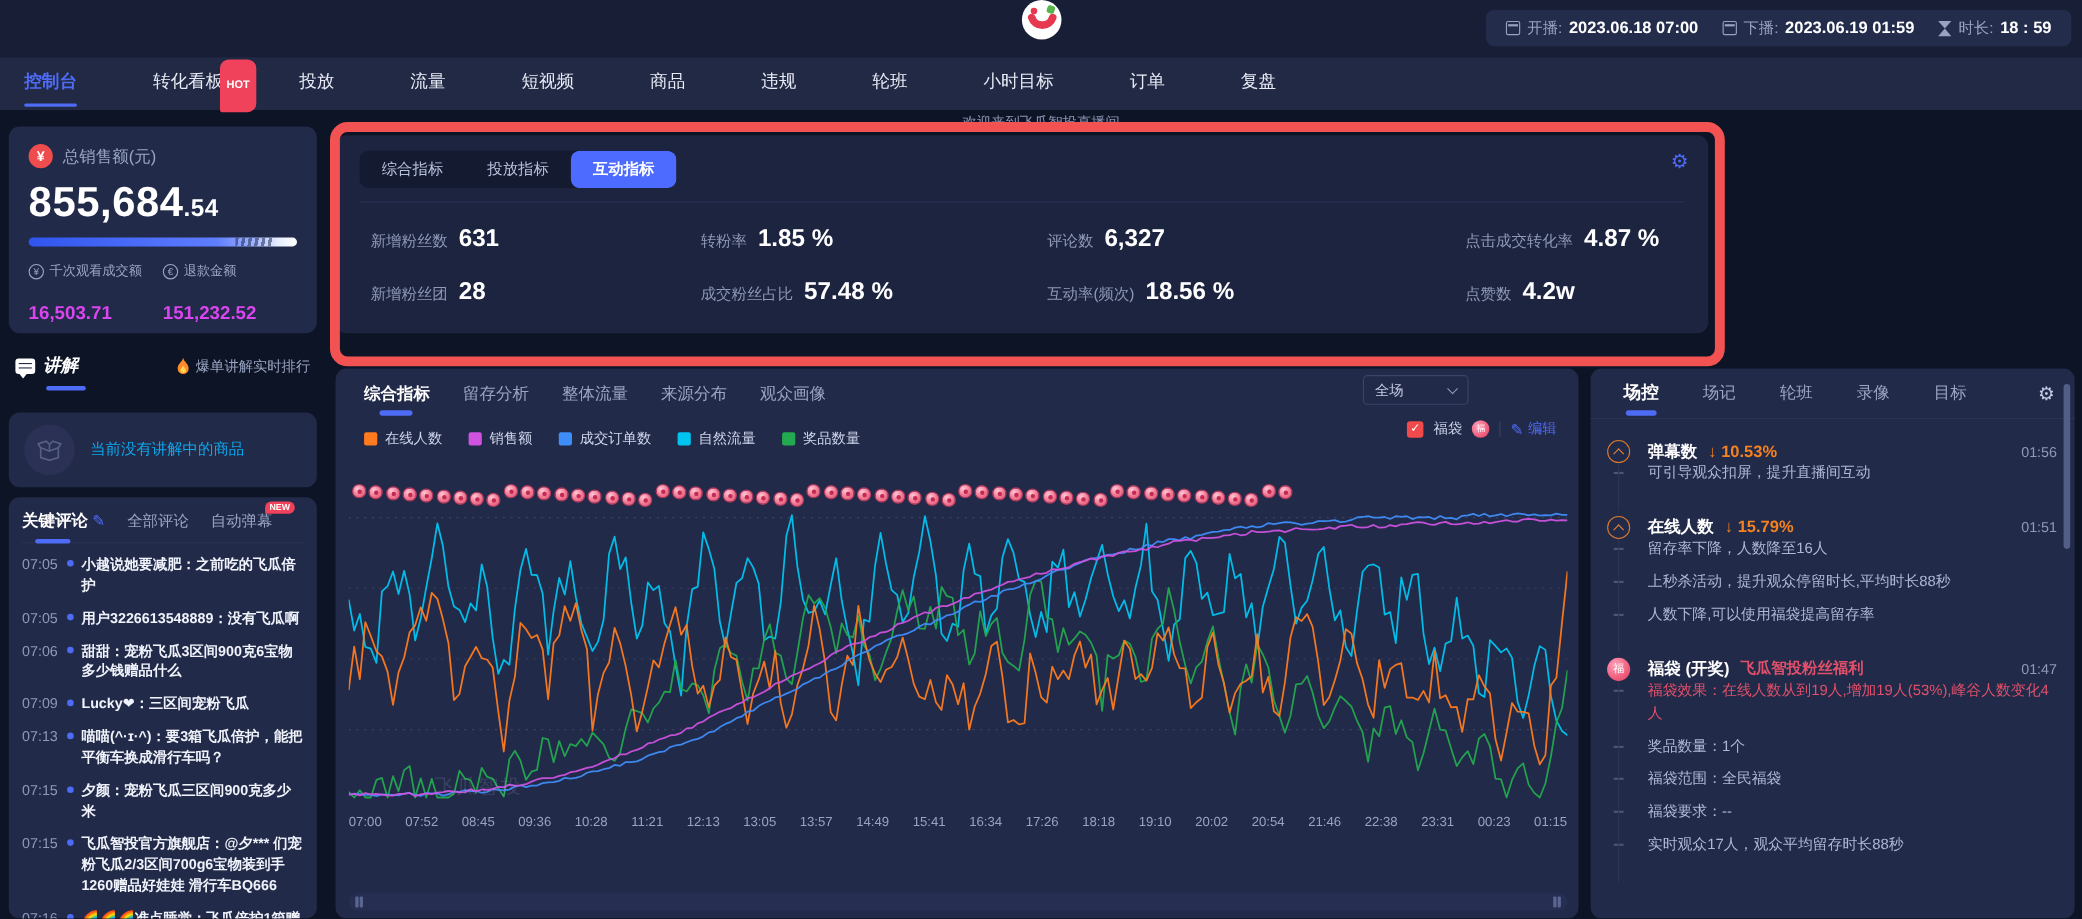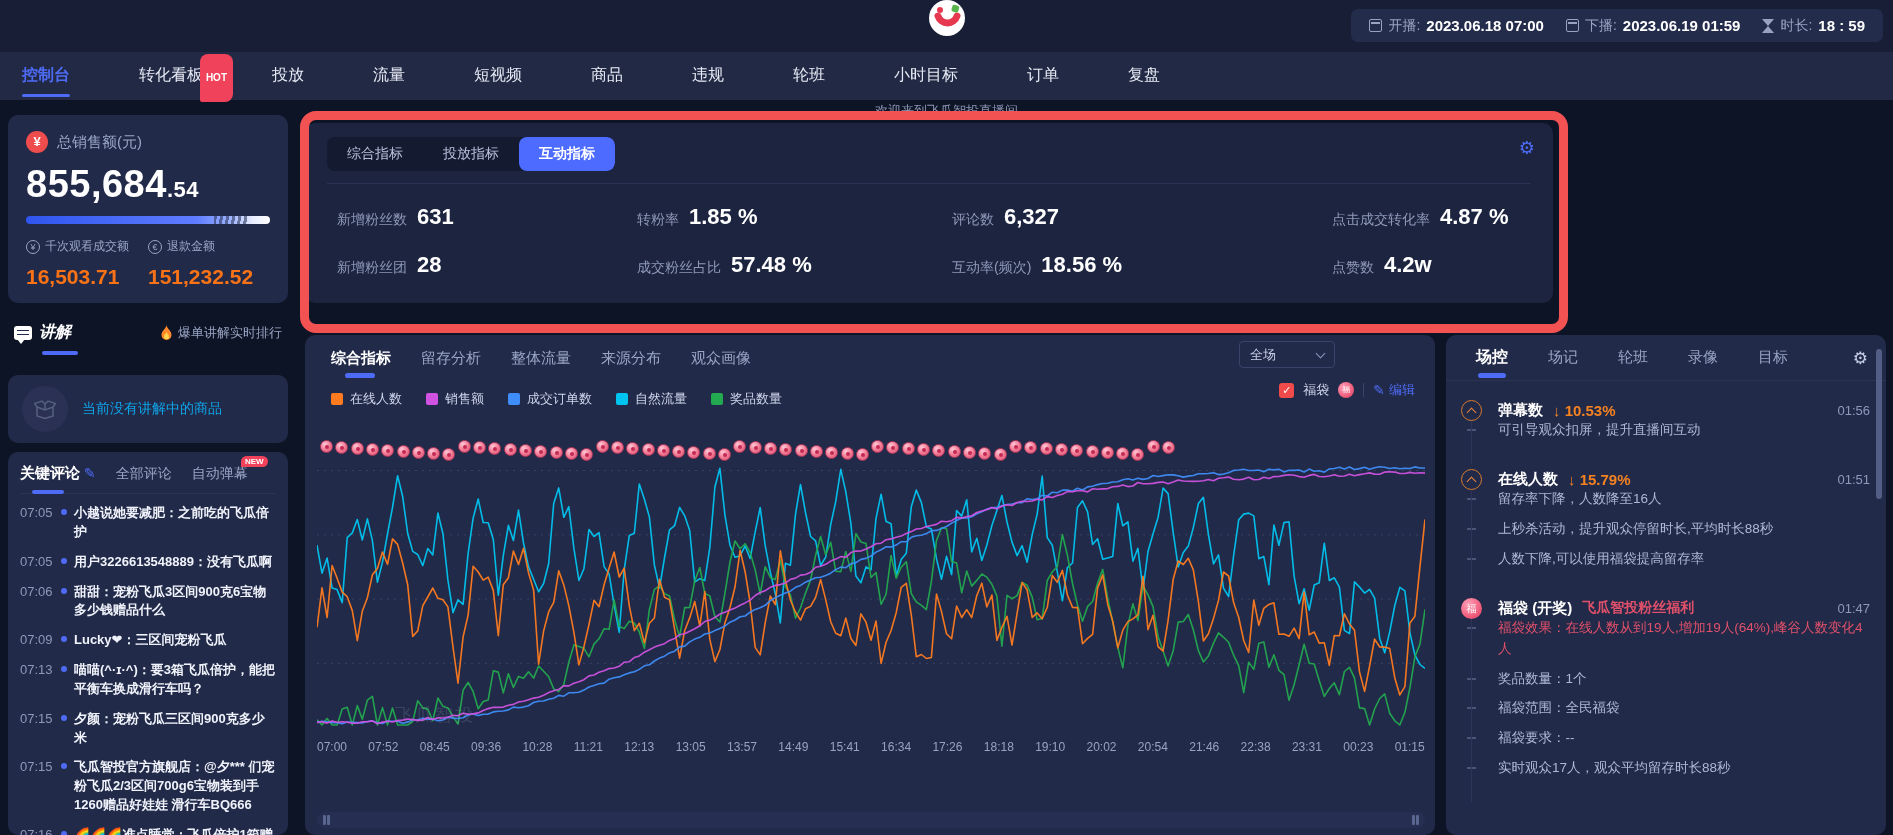--- a/index.html
+++ b/index.html
@@ -46,21 +46,21 @@
   .yen-ic { width:22px; height:22px; border-radius:50%; background:#ef4d4d; color:#fff; font-size:13px; font-weight:bold; text-align:center; line-height:22px; }
   .sc-label { font-size:15px; color:#9aa5c4; }
   .sc-value { margin-top:10px; font-size:38px; font-weight:bold; color:#fff; letter-spacing:.5px; }
   .sc-value small { font-size:22px; font-weight:bold; }
   .progress { margin-top:10px; height:8px; border-radius:4px; background:linear-gradient(90deg,#2f55ee,#5f7dff 70%,#9fb4ff 84%,#e9eeff 93%,#ffffff); position:relative; overflow:hidden; }
   .progress:after { content:""; position:absolute; right:22px; top:0; bottom:0; width:34px; background:repeating-linear-gradient(100deg,rgba(34,42,73,.55) 0 3px,transparent 3px 6px); }
   .sc-sub { display:flex; margin-top:14px; }
   .sc-col { flex:1; }
   .sc-col .lab { display:flex; align-items:center; gap:5px; font-size:12px; color:#9aa5c4; }
   .coin { width:14px; height:14px; border:1.2px solid #9aa5c4; border-radius:50%; font-size:9px; line-height:12px; text-align:center; color:#9aa5c4; }
-  .sc-col .val { margin-top:10px; font-size:21px; font-weight:bold; color:#f97316; }
+  .sc-col .val { margin-top:20px; font-size:17px; font-weight:bold; color:#d946ef; }
 
   .explain-row { position:absolute; left:8px; top:322px; width:280px; display:flex; align-items:center; justify-content:space-between; padding:0 6px; }
   .explain-tab { display:flex; align-items:center; gap:7px; font-size:16px; font-weight:bold; color:#fff; position:relative; padding-bottom:12px;font-style:italic; }
   .explain-tab:after { content:""; position:absolute; left:28px; bottom:0; width:36px; height:4px; border-radius:2px; background:#4e6bf5; }
   .hot-link { display:flex; align-items:center; gap:5px; font-size:13px; color:#9aa5c4; padding-bottom:12px; }
   .empty-card { left:8px; top:375px; width:280px; height:68px; display:flex; align-items:center; gap:14px; padding:0 14px; }
   .empty-ic { width:46px; height:46px; border-radius:50%; background:#2a3154; display:flex; align-items:center; justify-content:center; }
   .empty-txt { font-size:14px; color:#0ea5e9; }
 
   .comments-card { left:8px; top:452px; width:280px; height:383px; padding:12px 12px 0 12px; }
@@ -474,21 +474,21 @@
         </div>
       </div>
       <div class="r-item">
         <span class="r-ic bag"></span>
         <div class="r-head">
           <span class="r-title">福袋 (开奖)</span>
           <span class="r-sub">飞瓜智投粉丝福利</span>
           <span class="r-time">01:47</span>
         </div>
         <div class="r-bullets">
-          <div class="r-bullet red">福袋效果：在线人数从到19人,增加19人(64%),峰谷人数变化4人</div>
+          <div class="r-bullet red">福袋效果：在线人数从到19人,增加19人(53%),峰谷人数变化4人</div>
           <div class="r-bullet">奖品数量：1个</div>
           <div class="r-bullet">福袋范围：全民福袋</div>
           <div class="r-bullet">福袋要求：--</div>
           <div class="r-bullet">实时观众17人，观众平均留存时长88秒</div>
         </div>
       </div>
     </div>
   <div class="r-scrollbar"></div>
 </div>
 

